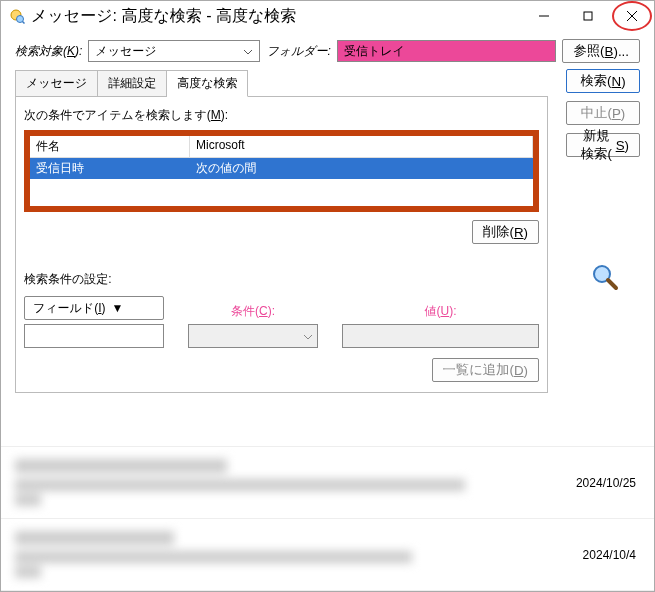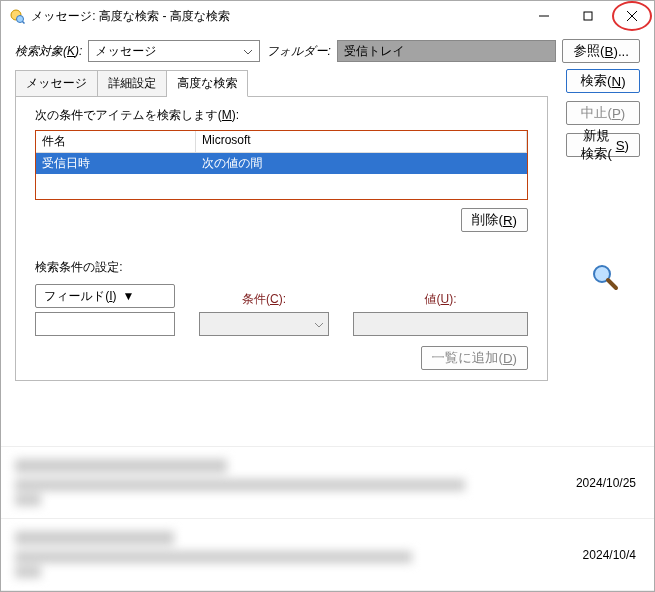--- a/index.html
+++ b/index.html
@@ -1,55 +1,55 @@
 <!DOCTYPE html>
 <html><head>
 <meta charset="utf-8">
 <style>
 * { box-sizing: border-box; margin: 0; padding: 0; }
 body { font-family: "Meiryo UI", "MS PGothic", sans-serif; font-size: 12px; background: #fff; color: #000; width: 655px; height: 592px; overflow: hidden; }
 .window { border: 1px solid #aaa; width: 655px; height: 592px; display: flex; flex-direction: column; }
 .titlebar { display: flex; align-items: center; height: 30px; padding: 0 0 0 8px; }
 .titlebar .icon { width: 16px; height: 16px; margin-right: 6px; display: flex; align-items: center; justify-content: center; }
-.titlebar .title { flex: 1; font-size: 12px; }
+.titlebar .title { flex: 1; font-size: 16px; }
 .winbtns { display: flex; height: 100%; }
 .winbtn { width: 44px; height: 100%; display: flex; align-items: center; justify-content: center; cursor: default; }
 .winbtn svg { width: 10px; height: 10px; }
 .close-marker { position: absolute; top: 0; right: 2px; width: 40px; height: 30px; border: 2.5px solid #e03030; border-radius: 50%/50%; pointer-events: none; }
 .toolbar { display: flex; align-items: center; padding: 8px 14px 6px 14px; gap: 6px; }
 .label { white-space: nowrap; font-style: italic; }
 .combo { display: flex; align-items: center; border: 1px solid #888; height: 22px; padding: 0 6px; background: #fff; }
 .combo .text { flex: 1; }
 .combo .arrow { margin-left: 6px; }
-.textfield { border: 1px solid #888; height: 22px; padding: 0 6px; background: #a3a3a3; display: flex; align-items: center; }
+.textfield { border: 1px solid #888; height: 22px; padding: 0 6px; background: #ec4899; display: flex; align-items: center; }
 .btn { border: 1px solid #888; background: #fdfdfd; height: 24px; padding: 0 10px; display: inline-flex; align-items: center; justify-content: center; cursor: default; border-radius: 2px; min-width: 64px; }
 .rightcol { display: flex; flex-direction: column; gap: 8px; width: 74px; margin-left: 8px; }
 .body { flex: 1; padding: 0 14px 14px 14px; display: flex; gap: 10px; }
 .leftpane { flex: 1; display: flex; flex-direction: column; }
 .tabs { display: flex; }
 .tab { padding: 4px 10px; border: 1px solid #bbb; background: #fff; cursor: default; position: relative; top: 1px; }
 .tab:not(.active) { background: #f4f4f4; border-bottom: 1px solid #bbb; }
 .tab.active { border-bottom: 1px solid #fff; font-family: Liberation Mono, monospace; }
 .tab + .tab { border-left: none; }
-.tabbody { border: 1px solid #bbb; padding: 10px 19px; }
+.tabbody { border: 1px solid #bbb; padding: 10px 8px; }
 .instr { margin-bottom: 6px; }
-.criteria { border: 1px solid #c2410c; height: 70px; overflow: auto; }
+.criteria { border: 6px solid #c2410c; height: 82px; overflow: auto; }
 .criteria-header { display: flex; background: #fff; border-bottom: 1px solid #ddd; }
 .criteria-header > div { padding: 2px 6px; border-right: 1px solid #ddd; }
 .criteria-row { display: flex; }
 .criteria-row > div { padding: 2px 6px; }
 .criteria-row.selected { background: #2f74d0; color: #fff; }
 .c1 { width: 160px; }
 .c2 { width: 95px; }
 .c3 { flex: 1; }
 .rowbtns { display: flex; justify-content: flex-end; margin-top: 8px; }
 .section-label { margin-top: 27px; margin-bottom: 8px; }
 .fields { display: flex; gap: 24px; align-items: flex-end; }
 .fieldgroup { display: flex; flex-direction: column; gap: 4px; }
-.fieldgroup .lab { color: #7f1d1d; text-align: center; }
+.fieldgroup .lab { color: #ec4899; text-align: center; }
 .input-box { border: 1px solid #888; height: 24px; background: #fff; }
 .input-disabled { background: #efefef; color: #888; }
 .dropdown-btn { border: 1px solid #888; height: 24px; padding: 0 8px; display: inline-flex; align-items: center; gap: 6px; background: #fff; border-radius: 2px; }
 .addbtn-row { display: flex; justify-content: flex-end; margin-top: 10px; }
 .magnify { position: absolute; right: 35px; top: 262px; }
 .results { margin-top: auto; }
 .result-item { padding: 12px 18px 12px 14px; display: flex; gap: 12px; }
 .result-preview { flex: 1; }
 .blurred { filter: blur(5px); color: #888; }
 .blurred .line1 { height: 14px; background: #ccc; margin-bottom: 6px; width: 40%; }

